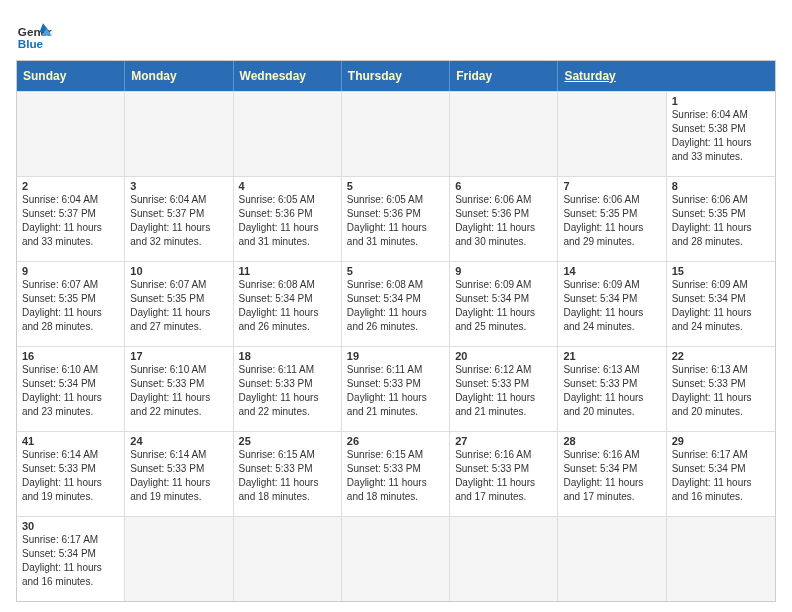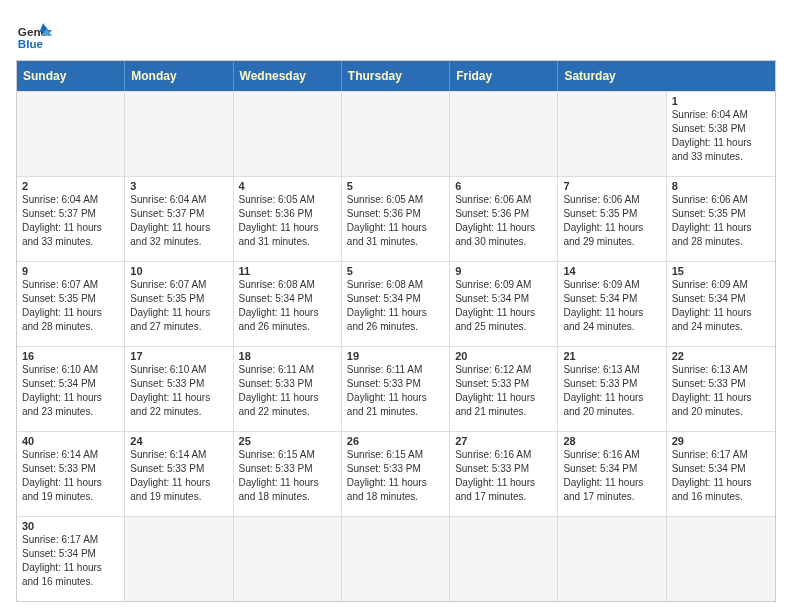--- a/index.html
+++ b/index.html
@@ -57,21 +57,21 @@
       background: #2a6db5;
     }
     .cal-header-cell {
       color: #fef9c3;
       font-size: 12px;
       font-weight: bold;
       padding: 8px 6px;
       text-align: left;
       border-right: 1px solid #5599d0;
     }
-    .cal-header-cell:last-child { border-right: none; }
+    .cal-header-cell:last-child { border-right: none; text-decoration: underline; }
     .calendar-body {
       flex: 1;
       display: flex;
       flex-direction: column;
     }
     .cal-row {
       display: grid;
       grid-template-columns: repeat(7, 1fr);
       flex: 1;
       border-top: 1px solid #ddd;
@@ -269,21 +269,21 @@
           </div>
           <div class="cal-cell">
             <span class="day-num">22</span>
             <div class="cell-info" style="white-space: pre-line;">Sunrise: 6:13 AM
 Sunset: 5:33 PM
 Daylight: 11 hours and 20 minutes.</div>
           </div>
         </div>
         <div class="cal-row">
           <div class="cal-cell">
-            <span class="day-num">40</span>
+            <span class="day-num">41</span>
             <div class="cell-info" style="white-space: pre-line;">Sunrise: 6:14 AM
 Sunset: 5:33 PM
 Daylight: 11 hours and 19 minutes.</div>
           </div>
           <div class="cal-cell">
             <span class="day-num">24</span>
             <div class="cell-info" style="white-space: pre-line;">Sunrise: 6:14 AM
 Sunset: 5:33 PM
 Daylight: 11 hours and 19 minutes.</div>
           </div>

